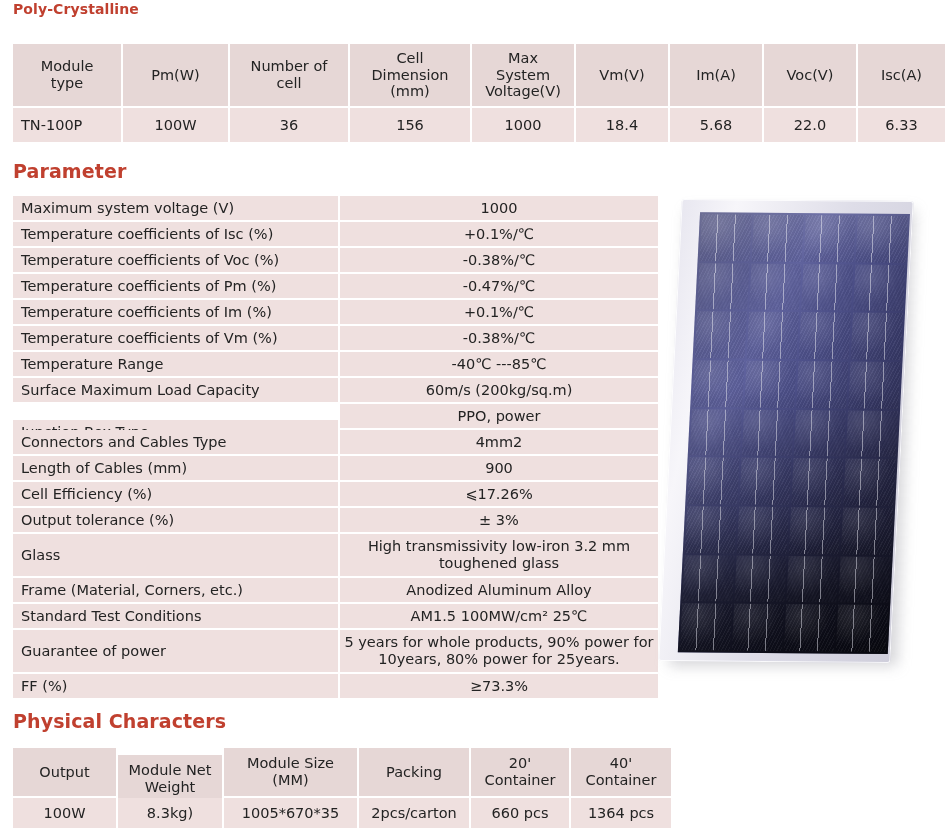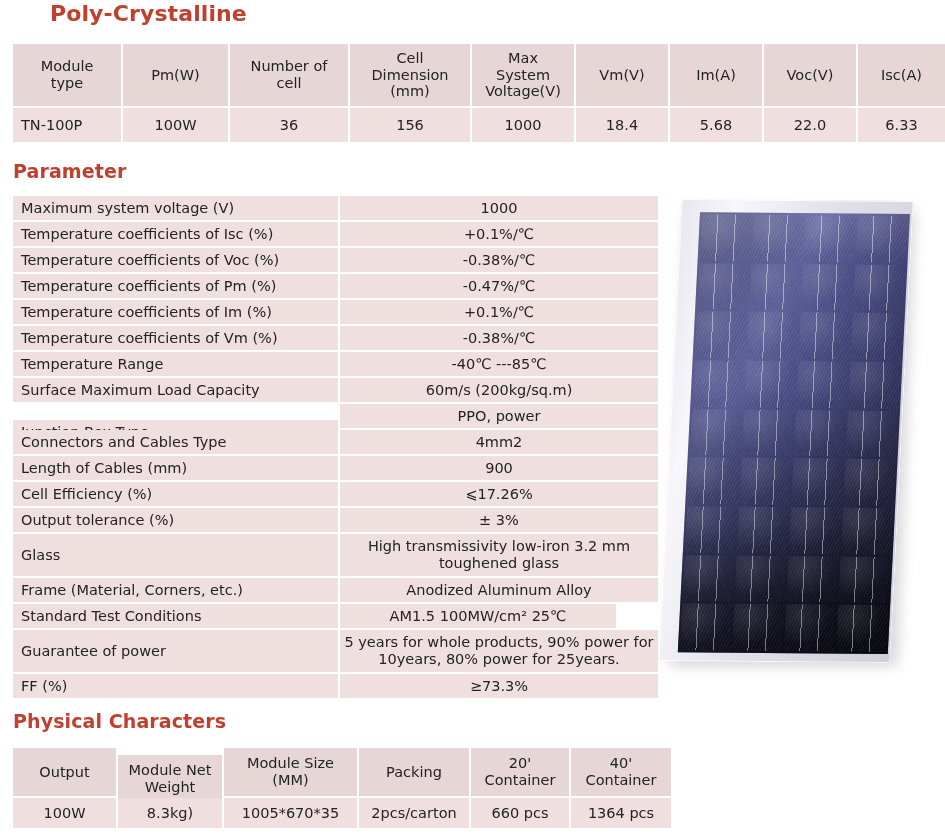--- a/index.html
+++ b/index.html
@@ -18,21 +18,21 @@
   }
 
   
   .heading {
     position: absolute;
     font-weight: bold;
     color: #c0402f;
     letter-spacing: 0.1px;
     white-space: nowrap;
   }
-  #heading-poly  { left: 13px; top: 1px;   font-size: 22px; margin-left: 37px; }
+  #heading-poly  { left: 13px; top: 1px;   font-size: 14px; }
   #heading-param { left: 13px; top: 160px; font-size: 19px; }
   #heading-phys  { left: 13px; top: 710px; font-size: 19px; }
 
   
   .cell {
     position: absolute;
     background: #efe0df;
     box-sizing: border-box;
     display: flex;
     align-items: center;
@@ -264,21 +264,21 @@
     <div class="cell left" style="left: 0px; top: 338px; width: 325px; height: 42px;">Glass</div>
     <div class="cell" style="left: 327px; top: 338px; width: 318px; height: 42px;">
       <div class="lines">
         <span>High transmissivity low-iron 3.2 mm</span>
         <span>toughened glass</span>
       </div>
     </div>
     <div class="cell left" style="left: 0px; top: 382px; width: 325px; height: 24px;">Frame (Material, Corners, etc.)</div>
     <div class="cell" style="left: 327px; top: 382px; width: 318px; height: 24px;">Anodized Aluminum Alloy</div>
     <div class="cell left" style="left: 0px; top: 408px; width: 325px; height: 24px;">Standard Test Conditions</div>
-    <div class="cell" style="left: 327px; top: 408px; width: 276px; height: 24px;">AM1.5 100MW/cm² 25℃</div>
+    <div class="cell" style="left: 327px; top: 408px; width: 318px; height: 24px;">AM1.5 100MW/cm² 25℃</div>
     <div class="cell left" style="left: 0px; top: 434px; width: 325px; height: 42px;">Guarantee of power</div>
     <div class="cell" style="left: 327px; top: 434px; width: 318px; height: 42px; justify-content: center;">
       <div class="lines">
         <span>5 years for whole products, 90% power for</span>
         <span>10years, 80% power for 25years.</span>
       </div>
     </div>
     <div class="cell left" style="left: 0px; top: 478px; width: 325px; height: 24px;">FF (%)</div>
     <div class="cell" style="left: 327px; top: 478px; width: 318px; height: 24px;">≥73.3%</div>
   </div>

